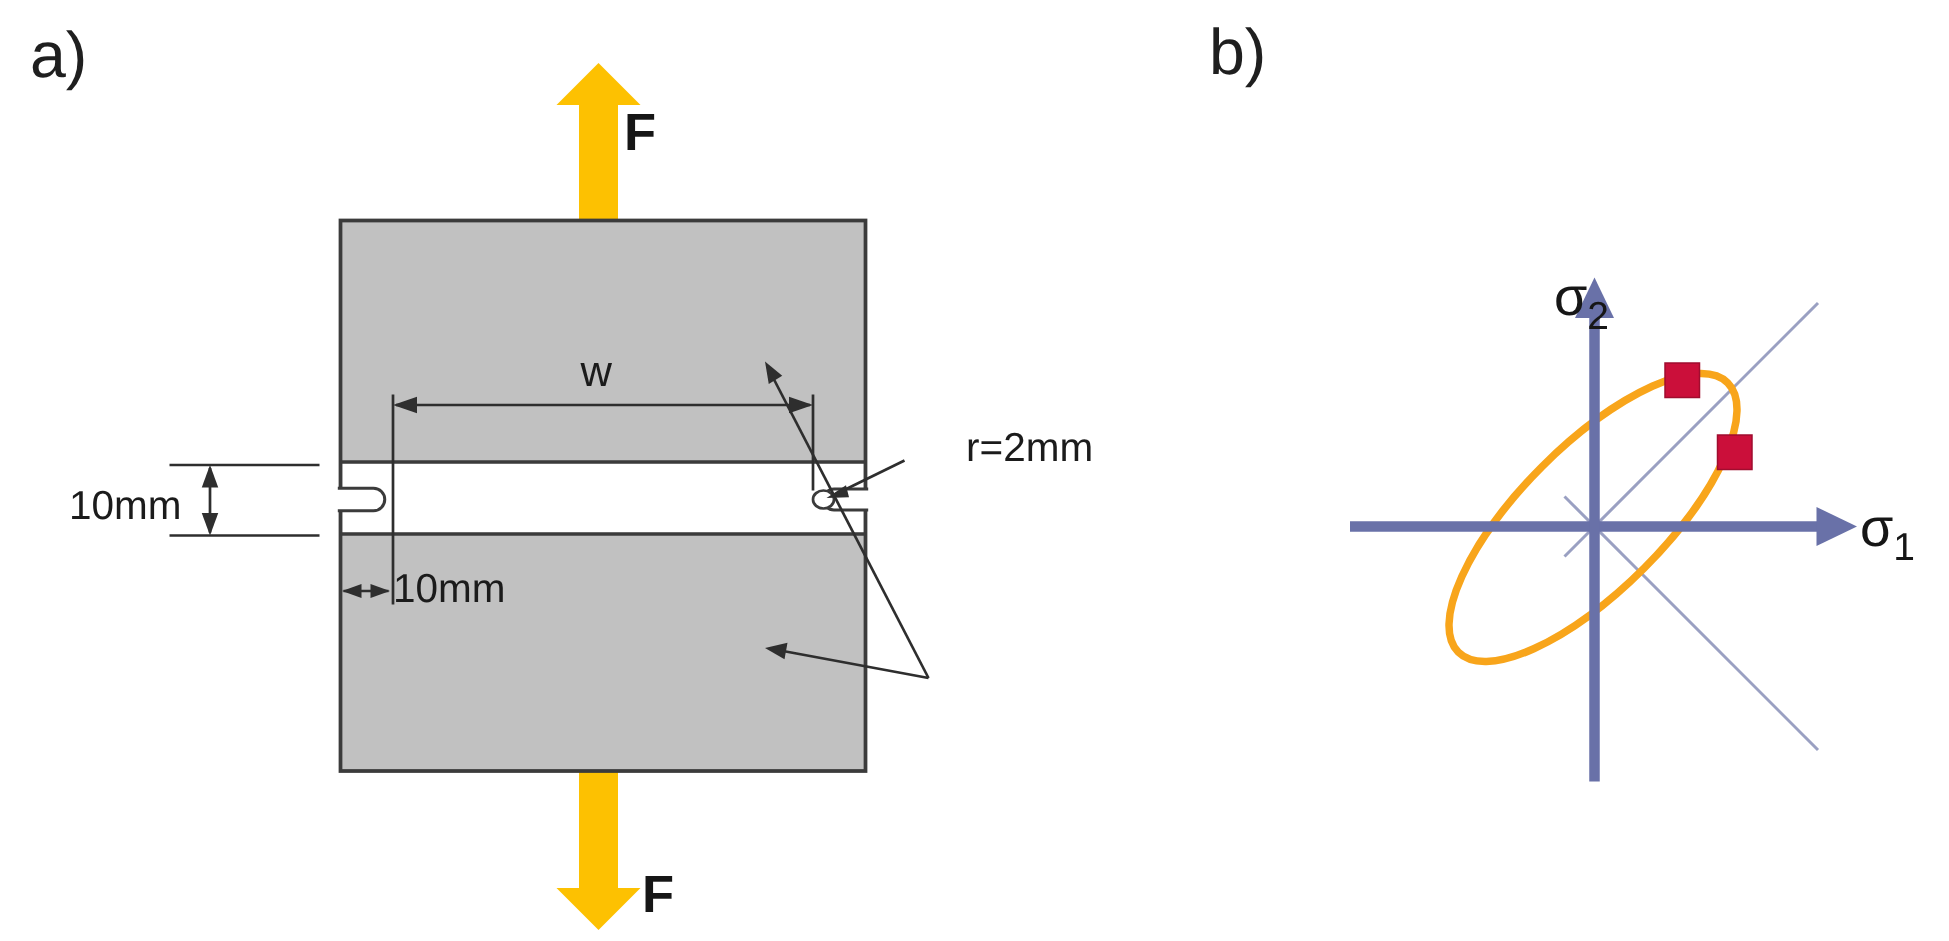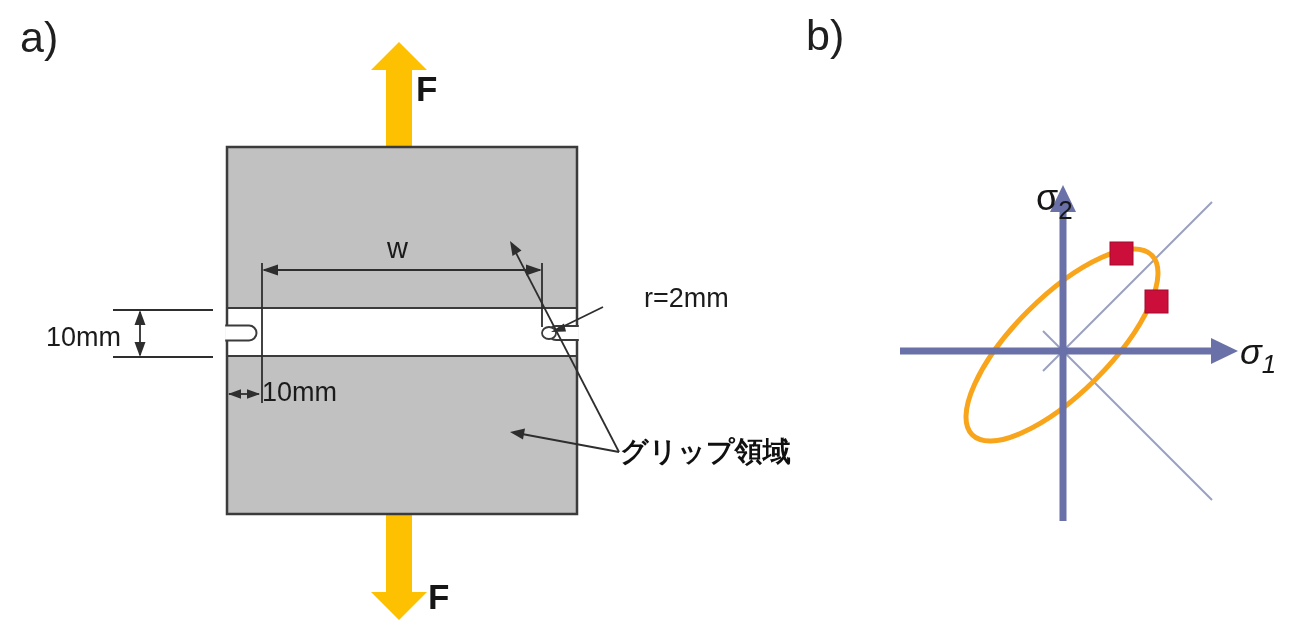--- a/index.html
+++ b/index.html
@@ -91,21 +91,20 @@
   <div class="lbl force" style="left:428px; top:579px;">F</div>
 
   <div class="lbl dim dim-w" style="left:387px; top:234px;">w</div>
 
   <div class="lbl dim" style="left:46px; top:324px;">10mm</div>
 
   <div class="lbl dim" style="left:262px; top:379px;">10mm</div>
 
   <div class="lbl dim" style="left:604px; top:285px;margin-left:40px;">r=2mm</div>
 
-  <div class="lbl grip" style="left:620px; top:438px;">グリップ領域</div>
 
   <div class="lbl panel-label" style="left:806px; top:14px;">b)</div>
 
   <div class="lbl sigma" style="left:996px; top:180px;margin-left:40px;"><span>σ</span><span class="sub">2</span></div>
 
-  <div class="lbl sigma" style="left:1240px; top:334px;font-style:italic;"><span>σ</span><span class="sub">1</span></div>
+  <div class="lbl sigma" style="left:1240px; top:334px;"><span>σ</span><span class="sub">1</span></div>
 
 </div>
 
 </body></html>

